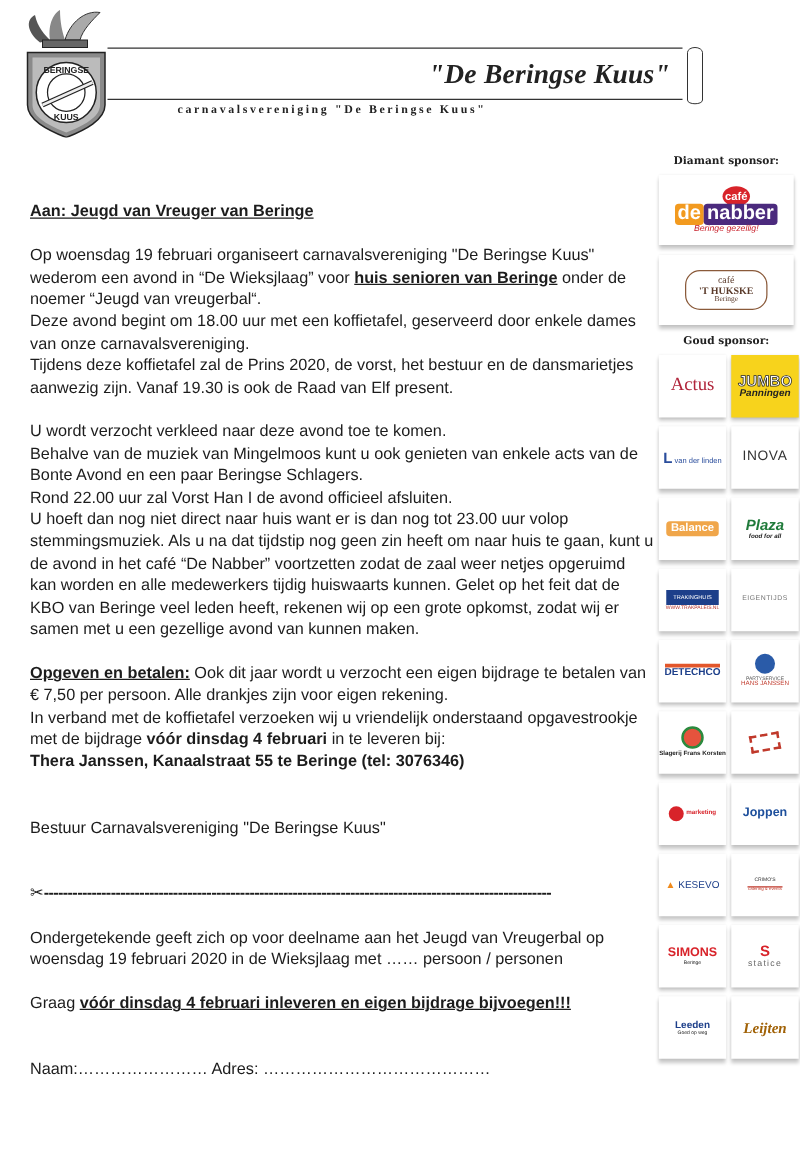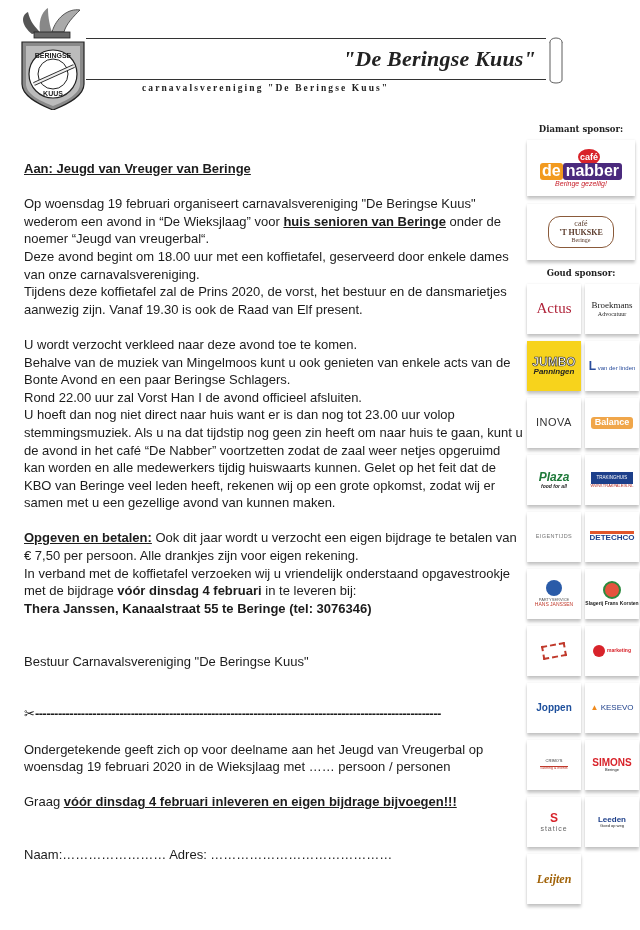--- a/index.html
+++ b/index.html
@@ -126,26 +126,20 @@
       <div style="font-size:6px;">Beringe</div>
     </div>
   </div>
 
   <div class="sp-label">Goud sponsor:</div>
 
   <div class="grid">
     <div class="card">
         <div class="logo-txt" style="font-family:'Liberation Serif',serif;color:#b0243a;font-size:15px;">Actus</div>
       </div>
-    <div class="card">
-        <div class="logo-txt" style="font-family:'Liberation Serif',serif;color:#222;font-size:9px;">
-          <div>Broekmans</div>
-          <div style="font-size:6px;">Advocatuur</div>
-        </div>
-      </div>
 
     <div class="card" style="background:#f7d31c;">
         <div class="logo-txt" style="color:#222;font-weight:bold;">
           <div style="font-size:12px;color:#fff;-webkit-text-stroke:0.6px #222;">JUMBO</div>
           <div style="font-size:8px;font-style:italic;">Panningen</div>
         </div>
       </div>
     <div class="card">
         <div class="logo-txt" style="color:#2a4d9c;font-size:6px;"><span style="font-size:12px;font-weight:bold;">L</span> <span>van der linden</span></div>
       </div>

